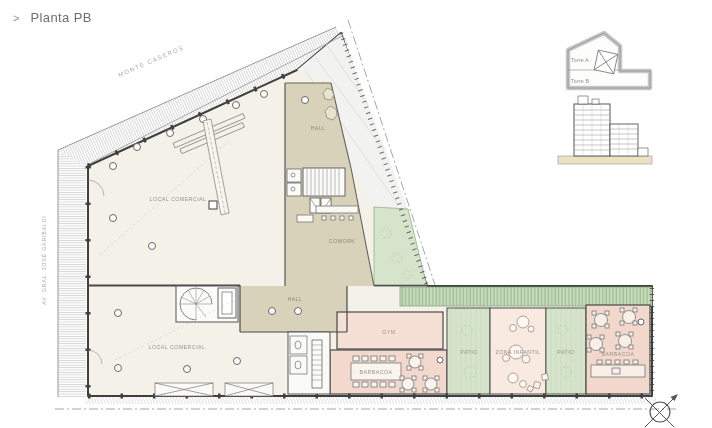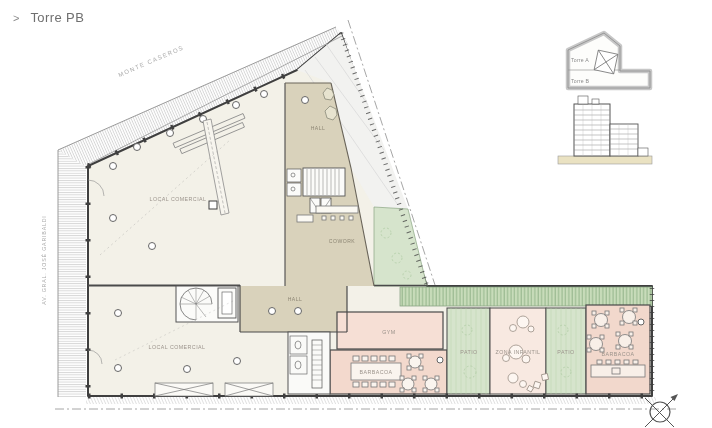--- a/index.html
+++ b/index.html
@@ -15,21 +15,21 @@
   .street-label{fill:#a9a9a9;font-size:6px;letter-spacing:1.4px;}
   .mini-label{fill:#8b8b8b;font-size:5.2px;letter-spacing:.2px;}
 </style>
 </head>
 <body>
 
 <div class="stage">
 
   <div class="plan-header">
     <span class="chev">&gt;</span>
-    <span class="ttl">Torre PB</span>
+    <span class="ttl">Planta PB</span>
   </div>
 
   <svg width="712" height="428" viewBox="0 0 712 428">
     <defs>
       <pattern id="hatchTop" width="4" height="2.4" patternUnits="userSpaceOnUse" patternTransform="rotate(66)">
         <line x1="0" y1="0.5" x2="4" y2="0.5" stroke="#c6c6c6" stroke-width="0.75"></line>
       </pattern>
       <pattern id="hatchLeft" width="4" height="2.4" patternUnits="userSpaceOnUse">
         <line x1="0" y1="0.5" x2="4" y2="0.5" stroke="#c6c6c6" stroke-width="0.75"></line>
       </pattern>

